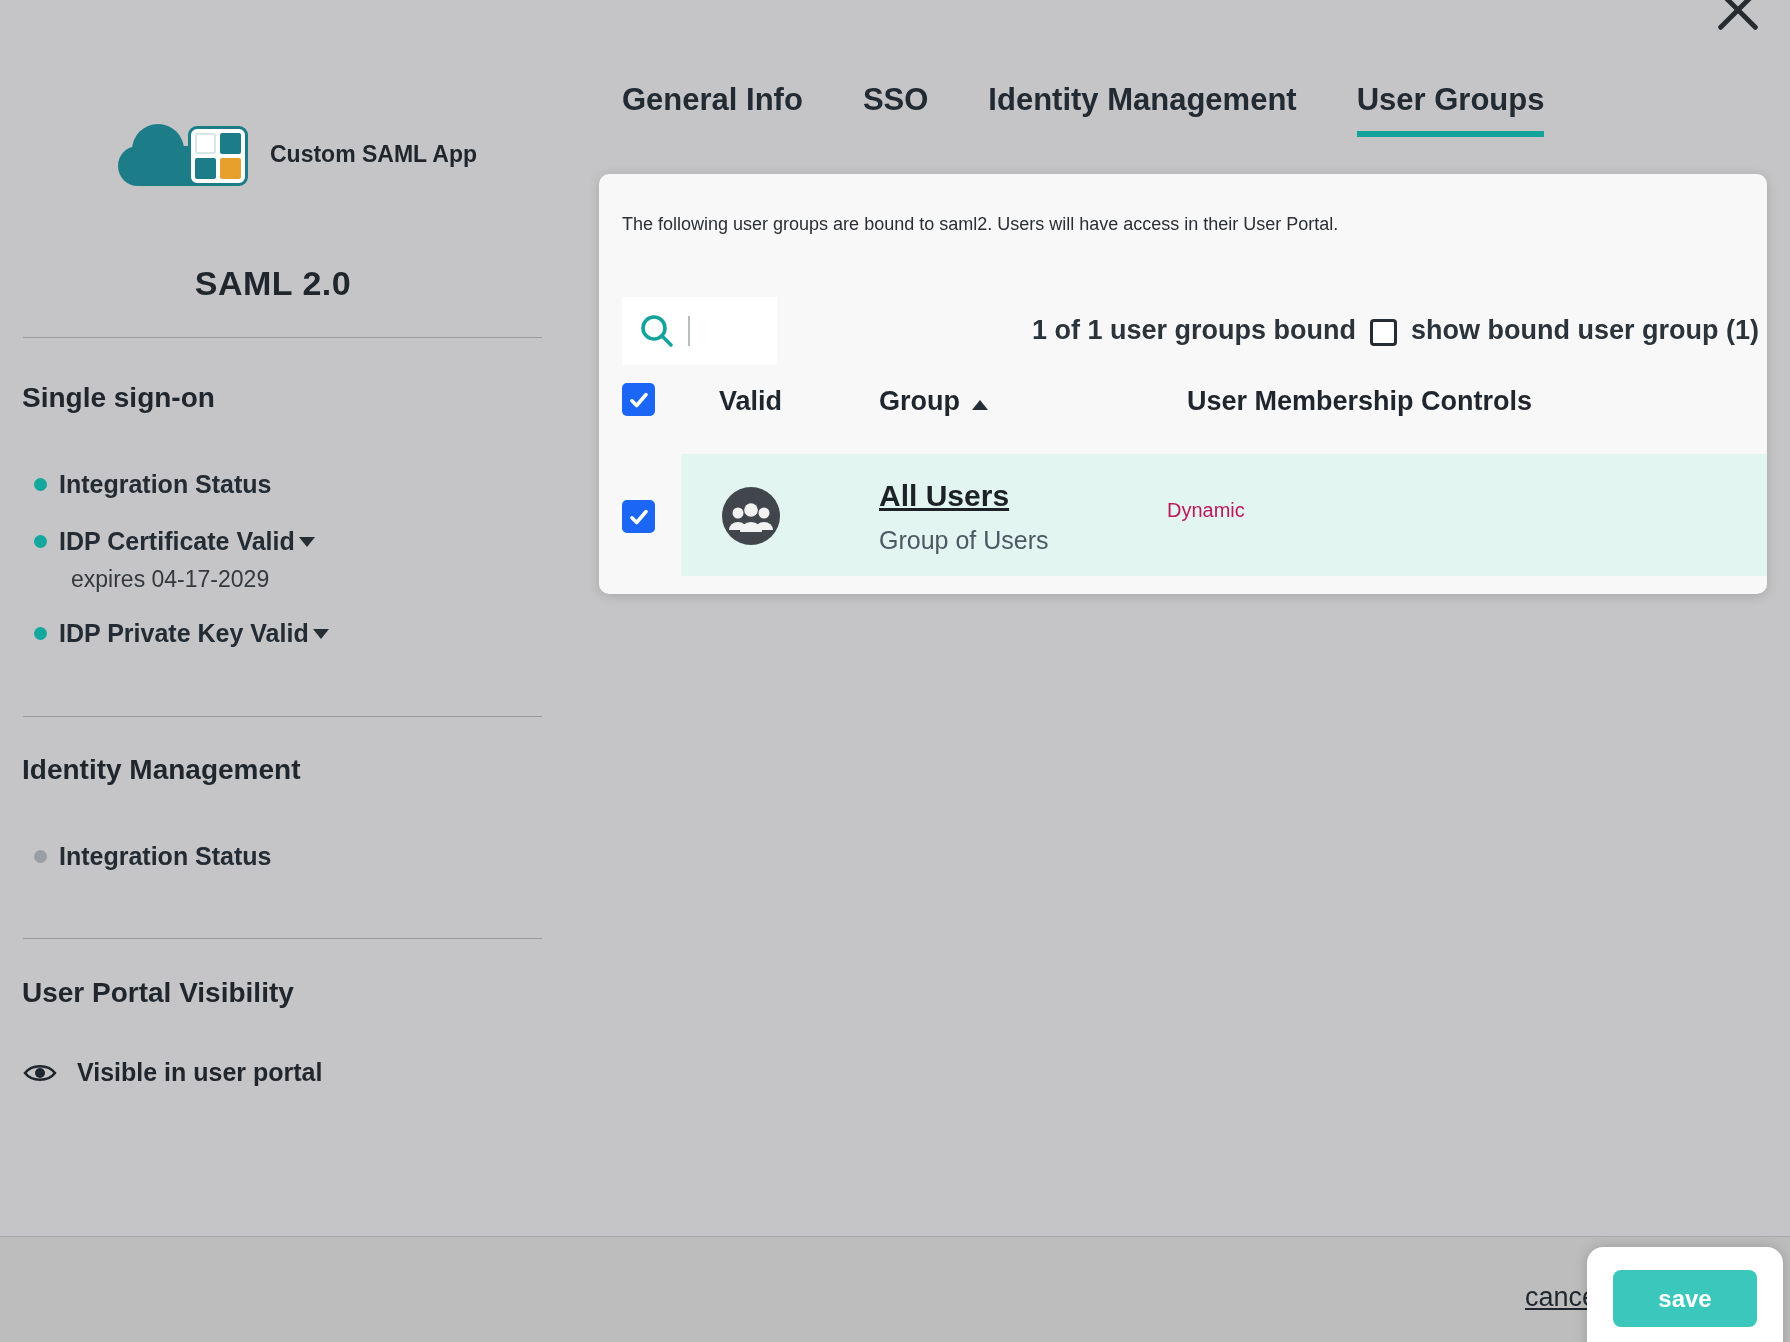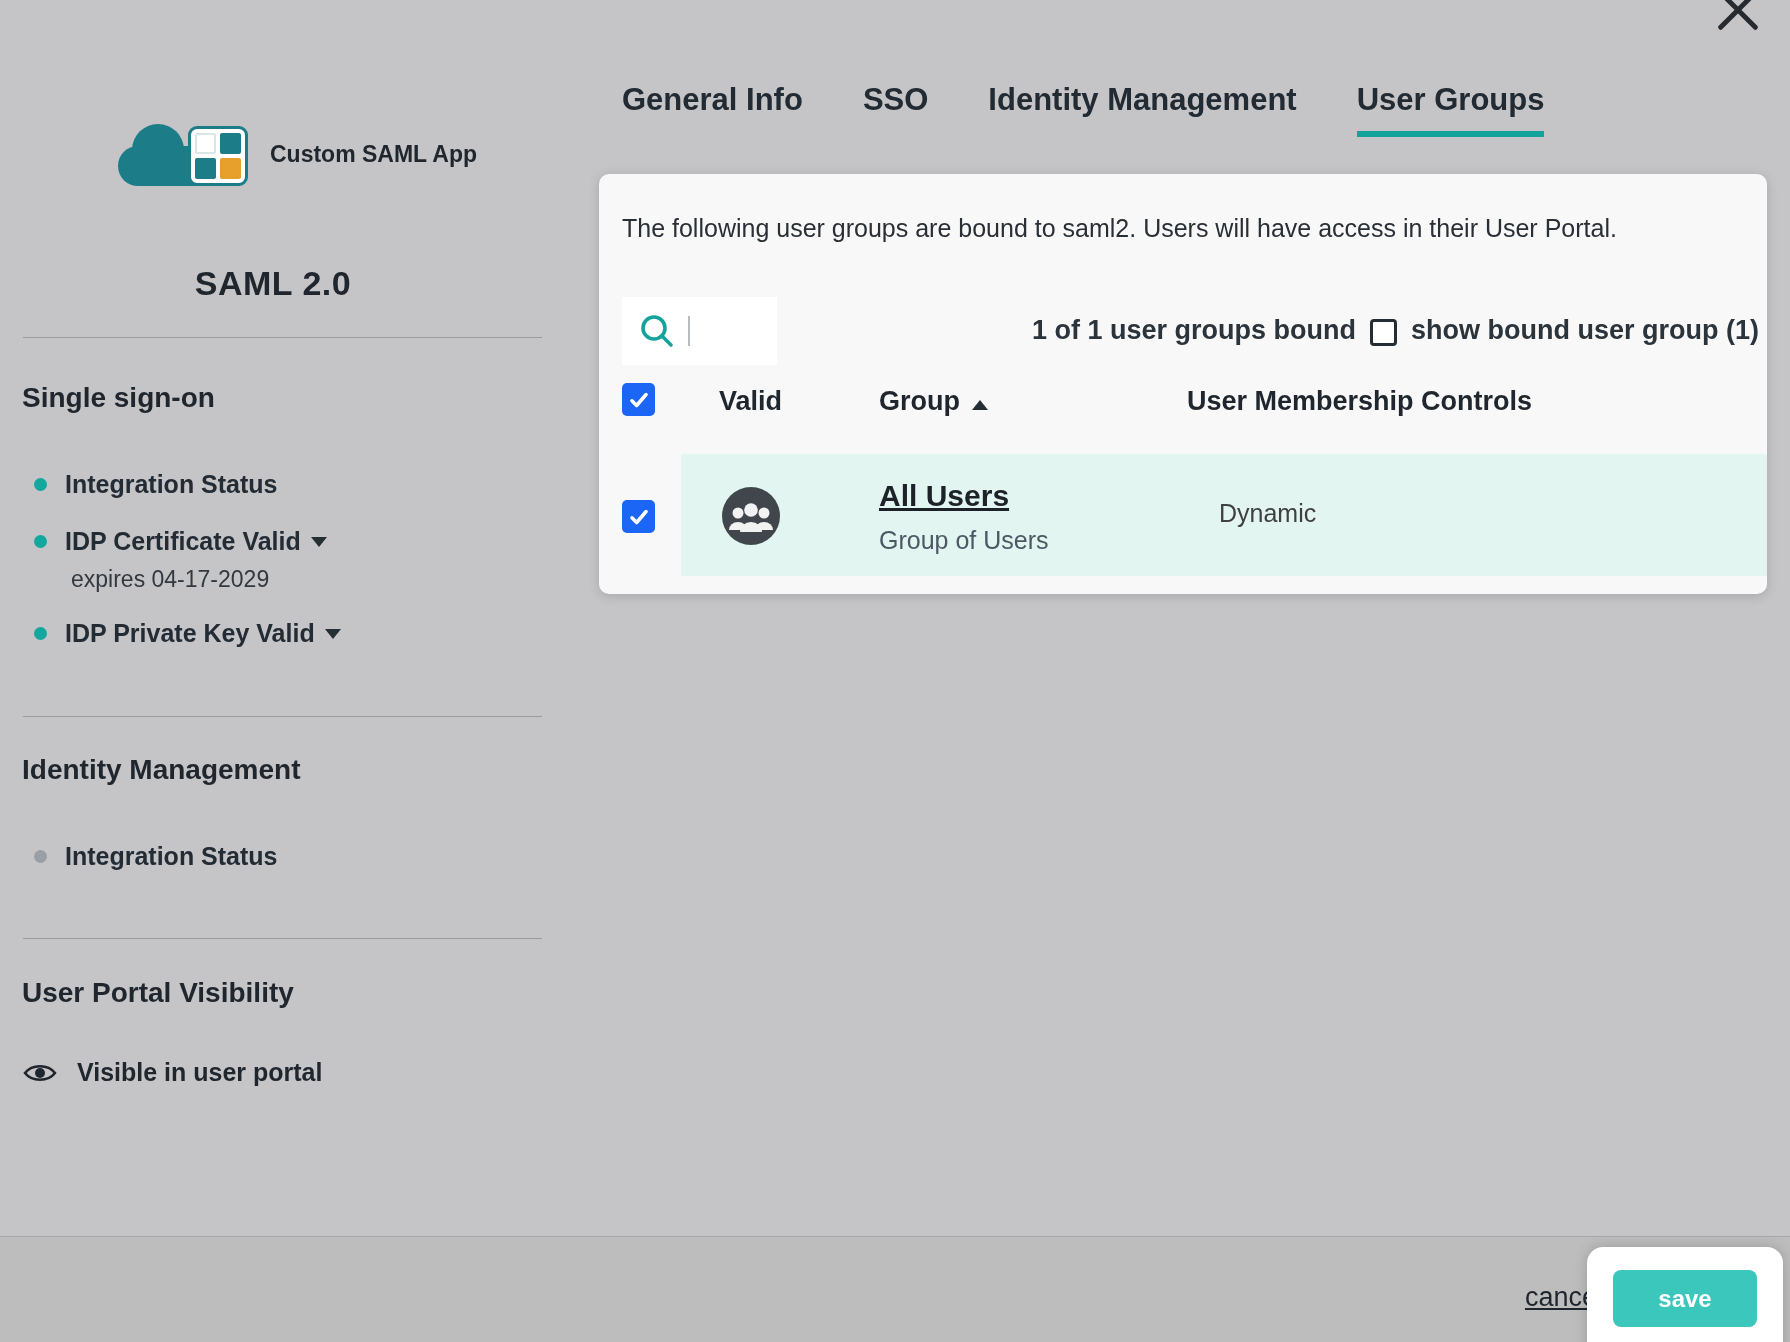--- a/index.html
+++ b/index.html
@@ -22,38 +22,38 @@
   .grid .c1 { background:#ffffff; border:2px solid #d8e6e8; }
   .grid .c2 { background:#1c7d89; }
   .grid .c3 { background:#1c7d89; }
   .grid .c4 { background:#e8a02c; }
   .logo-label { font-weight:700; font-size:23px; color:#1f262d; white-space:nowrap; }
 
   .protocol { position:absolute; left:0; top:264px; width:546px; text-align:center; font-weight:700; font-size:34px; color:#1f262d; letter-spacing:0.5px; }
 
   .side-divider { position:absolute; left:23px; width:519px; border-top:1px solid #9b9b9b; }
   .side-heading { position:absolute; left:22px; font-weight:700; font-size:28px; color:#1f262d; white-space:nowrap; }
-  .side-item { position:absolute; left:34px; display:flex; align-items:center; gap:18px; font-weight:700; font-size:25px; color:#232c35; white-space:nowrap;text-align:right; }
+  .side-item { position:absolute; left:34px; display:flex; align-items:center; gap:12px; font-weight:700; font-size:25px; color:#232c35; white-space:nowrap;text-align:right; }
   .side-item .caret-sm { margin-left:-8px; }
   .side-sub { position:absolute; left:71px; font-size:23px; color:#33393f; white-space:nowrap; }
   .dot { width:13px; height:13px; border-radius:50%; flex:0 0 auto; }
   .dot.teal { background:#14a79d; }
   .dot.gray { background:#999fa4; }
   .eye-row { position:absolute; left:23px; display:flex; align-items:center; gap:20px; font-weight:700; font-size:25px; color:#1f262d; white-space:nowrap; }
 
   .caret-sm { display:inline-block; width:0; height:0; border-left:8px solid transparent; border-right:8px solid transparent; border-top:10px solid #252d35; }
 
   
   .tabs { position:absolute; left:622px; top:84px; display:flex; gap:60px; }
   .tab { font-weight:700; font-size:31px; color:#222b33; line-height:1; padding-bottom:16px; cursor:pointer; white-space:nowrap; }
   .tab.active { border-bottom:6px solid #14a39b; }
 
   
   .panel { position:absolute; left:599px; top:174px; width:1168px; height:420px; background:#f8f8f9; border-radius:10px; box-shadow:0 2px 12px rgba(0,0,0,0.15); }
-  .panel-desc { position:absolute; left:23px; top:40px; font-size:25px; color:#2a2f35; white-space:nowrap; }
+  .panel-desc { position:absolute; left:23px; top:40px; font-size:18px; color:#2a2f35; white-space:nowrap; }
 
   .searchbar { position:absolute; left:23px; top:123px; height:68px; display:flex; background:#e8e8ea; }
   .search-box { width:155px; height:68px; background:#ffffff; display:flex; align-items:center; padding-left:16px; gap:12px; }
   .search-box input { border:none; outline:none; width:60px; height:40px; font-size:24px; font-family:"Liberation Sans", sans-serif; background:transparent; }
   .text-caret { width:2px; height:30px; background:#b9bcbe; }
   .filter-btn { width:200px; height:68px; background:#e8e8ea; border:none; display:flex; align-items:center; justify-content:center; gap:14px;
                 font-family:"Liberation Sans", sans-serif; font-weight:700; font-size:27px; color:#232c35; cursor:pointer; }
 
   .bound-summary { position:absolute; left:415px; top:141px; font-weight:700; font-size:27px; color:#2b333b; white-space:nowrap;margin-left:18px; }
   .show-bound-label { position:absolute; left:812px; top:141px; font-weight:700; font-size:27px; color:#2b333b; white-space:nowrap; cursor:pointer; }
@@ -62,21 +62,21 @@
   .checkbox.checked { width:33px; height:33px; background:#1b66f4; border-radius:5px; }
   .checkbox.unchecked { width:27px; height:27px; background:#fff; border:3px solid #242c34; border-radius:4px; }
 
   .col { position:absolute; font-weight:700; font-size:27px; color:#1f262d; white-space:nowrap; }
   .sort-up { display:inline-block; width:0; height:0; border-left:8px solid transparent; border-right:8px solid transparent; border-bottom:10px solid #252d35; margin-left:12px; }
 
   .row-highlight { position:absolute; left:82px; top:280px; width:1086px; height:122px; background:#e2f5f1; }
   .avatar { position:absolute; left:122px; top:312px; width:60px; height:60px; }
   .group-name { position:absolute; left:280px; top:305px; font-weight:700; font-size:30px; color:#1c2228; text-decoration:underline; cursor:pointer; white-space:nowrap; }
   .group-sub { position:absolute; left:280px; top:352px; font-size:25px; color:#4c5864; white-space:nowrap; }
-  .membership-val { position:absolute; left:620px; top:325px; font-size:25px; color:#404040; white-space:nowrap; }
+  .membership-val { position:absolute; left:568px; top:325px; font-size:20px; color:#be185d; white-space:nowrap; }
 
   
   .footer { position:absolute; left:0; top:1236px; width:1790px; height:106px; background:#bdbdbe; border-top:1px solid #a8a8a9; }
   .cancel-link { position:absolute; left:1505px; top:1282px; font-size:27px; color:#1f262d; text-decoration:underline; cursor:pointer;margin-left:20px; }
   .save-card { position:absolute; left:1587px; top:1247px; width:196px; height:130px; background:#ffffff; border-radius:16px; box-shadow:0 0 14px rgba(0,0,0,0.18); }
   .save-btn { position:absolute; left:26px; top:23px; width:144px; height:57px; background:#3cc7bd; border:none; border-radius:8px;
               font-family:"Liberation Sans", sans-serif; font-weight:700; font-size:24px; color:#ffffff; cursor:pointer; }
 </style>
 </head>
 <body>

